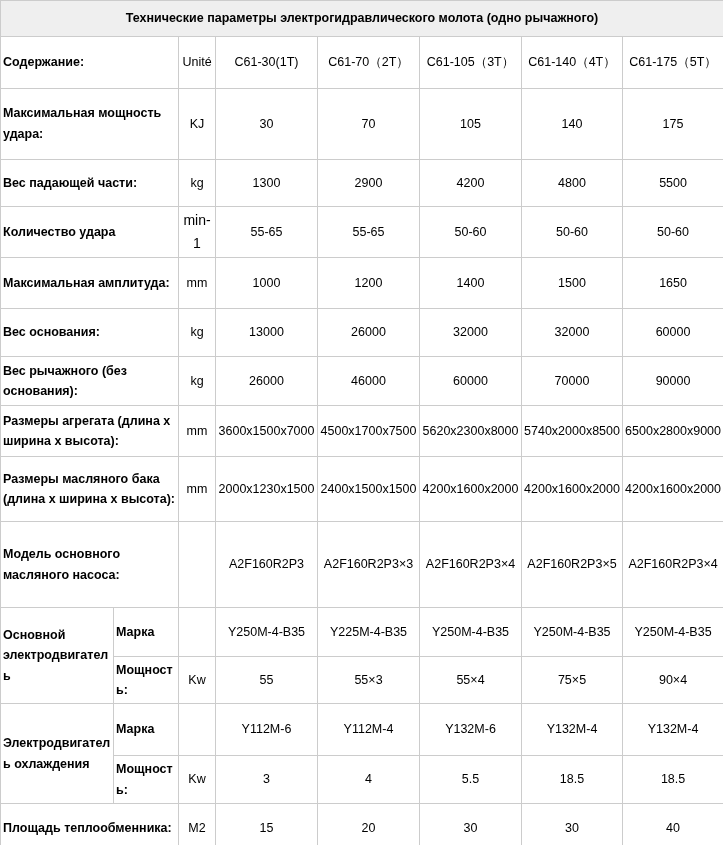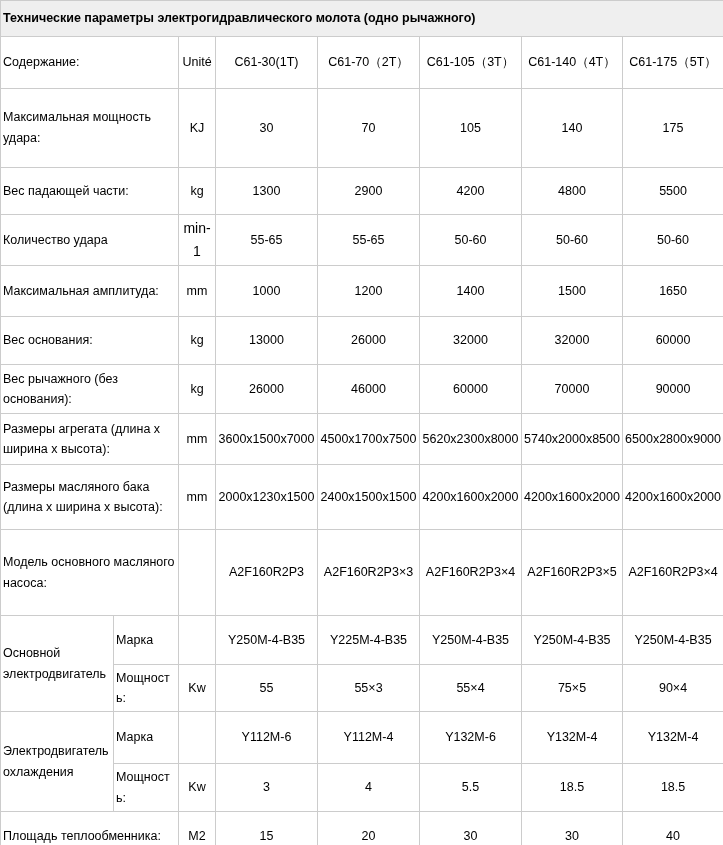--- a/index.html
+++ b/index.html
@@ -20,26 +20,27 @@
     border: 1px solid var(--border);
     vertical-align: middle;
     padding: 2px;
     line-height: 1.65;
     overflow: hidden;
     word-wrap: break-word;
   }
   td.title-cell {
     background: var(--title-bg);
     font-weight: bold;
-    text-align: left;
+    text-align: center;
     border-color: #d9d9d9;
   }
   td.label {
     text-align: left;
     padding: 3px 2px 3px 6px;
+    font-weight: bold;
   }
   td.center { text-align: center; }
   td.bold { font-weight: normal; }
   td.unit-small { font-size: 14px; text-align: center; padding: 2px 0; }
 </style>
 </head>
 <body>
 
 <table class="spec">
   <colgroup>
@@ -61,21 +62,21 @@
   <tr style="height:52px">
     <td colspan="2" class="label">Содержание:</td>
     <td class="center">Unité</td>
     <td class="center bold">C61-30(1T)</td>
     <td class="center bold">C61-70（2T）</td>
     <td class="center bold">C61-105（3T）</td>
     <td class="center bold">C61-140（4T）</td>
     <td class="center bold">C61-175（5T）</td>
   </tr>
 
-  <tr style="height:79px">
+  <tr style="height:71px">
     <td colspan="2" class="label">Максимальная мощность удара:</td>
     <td class="center">KJ</td>
     <td class="center">30</td>
     <td class="center">70</td>
     <td class="center">105</td>
     <td class="center">140</td>
     <td class="center">175</td>
   </tr>
 
   <tr style="height:47px">

